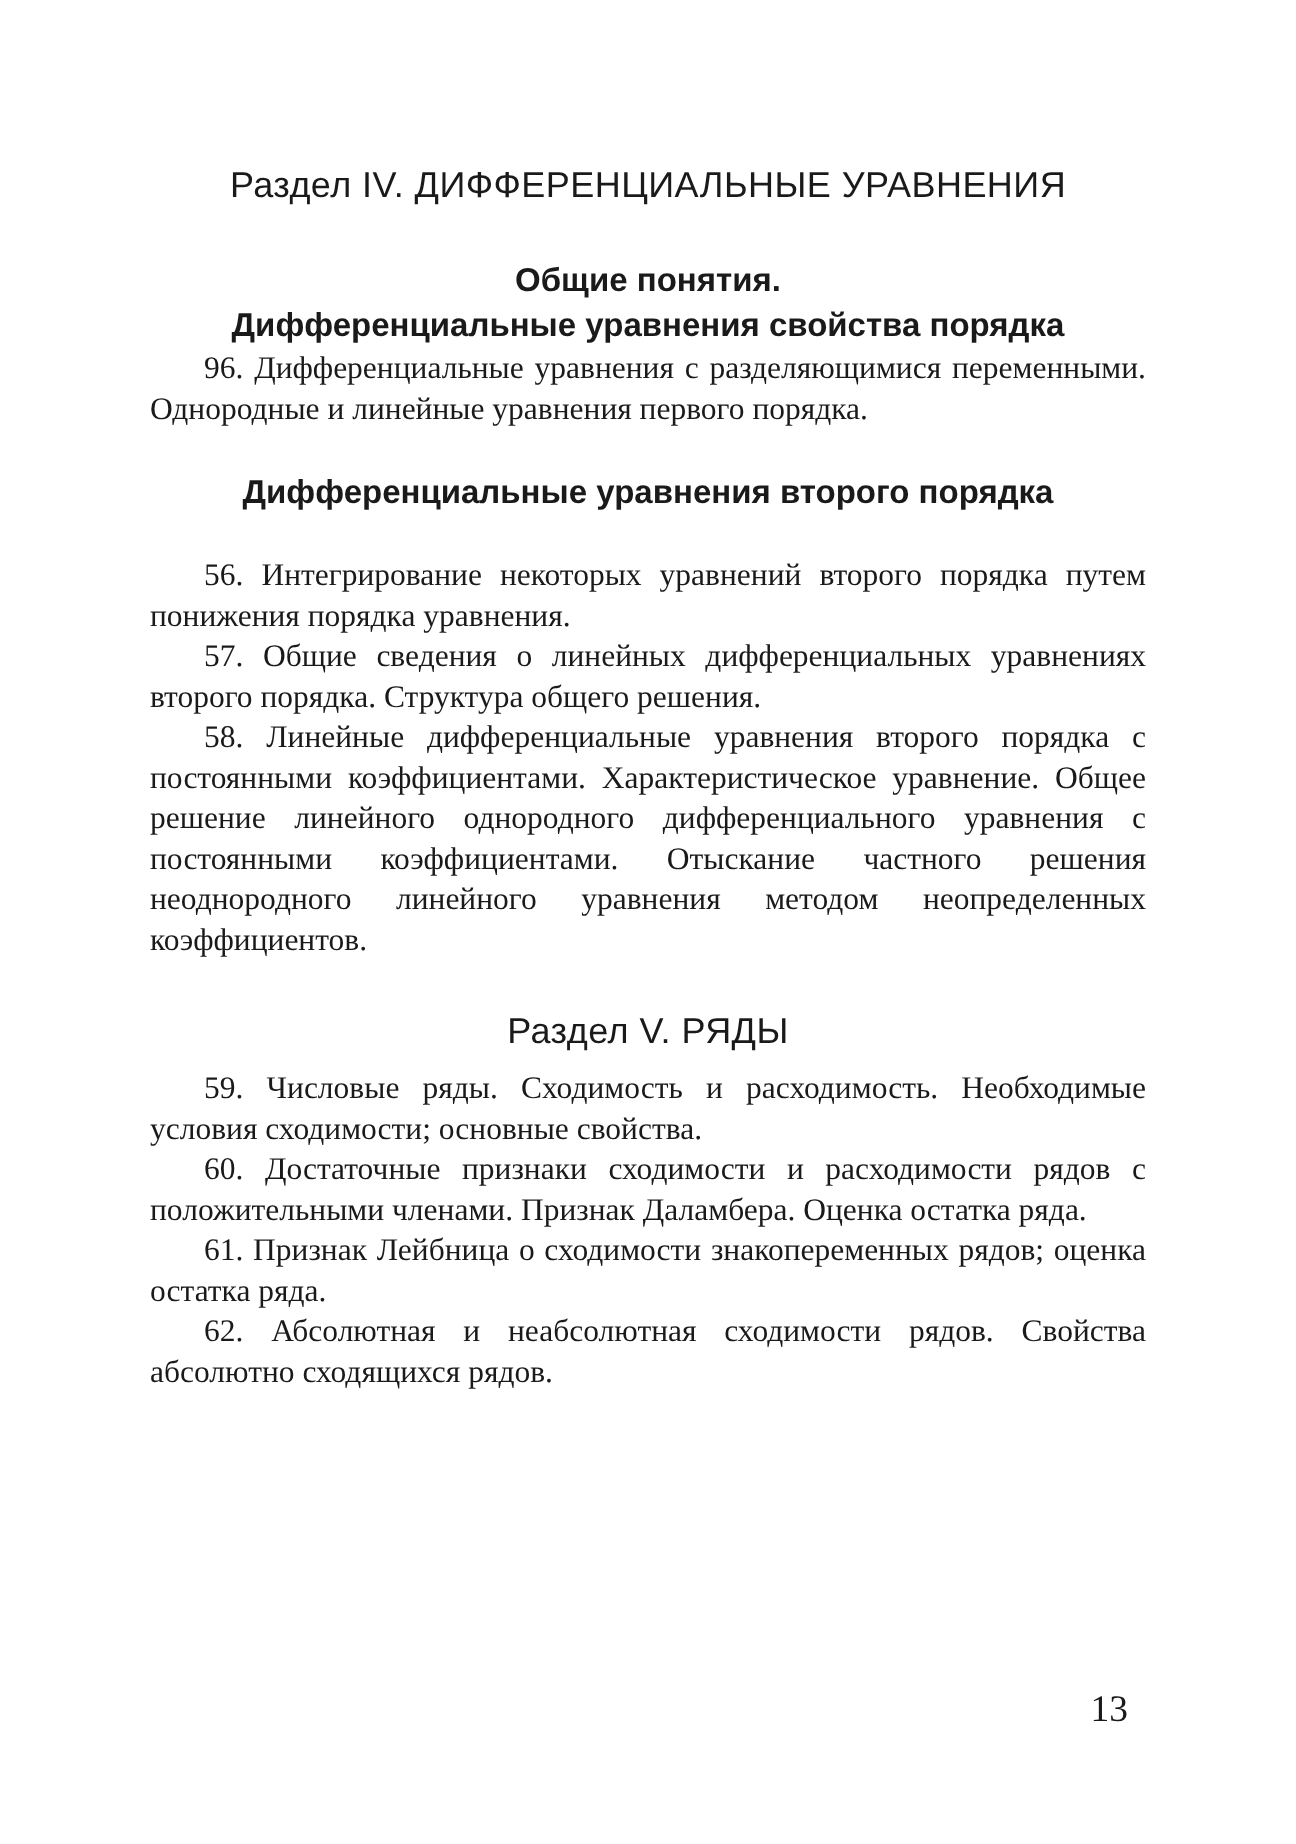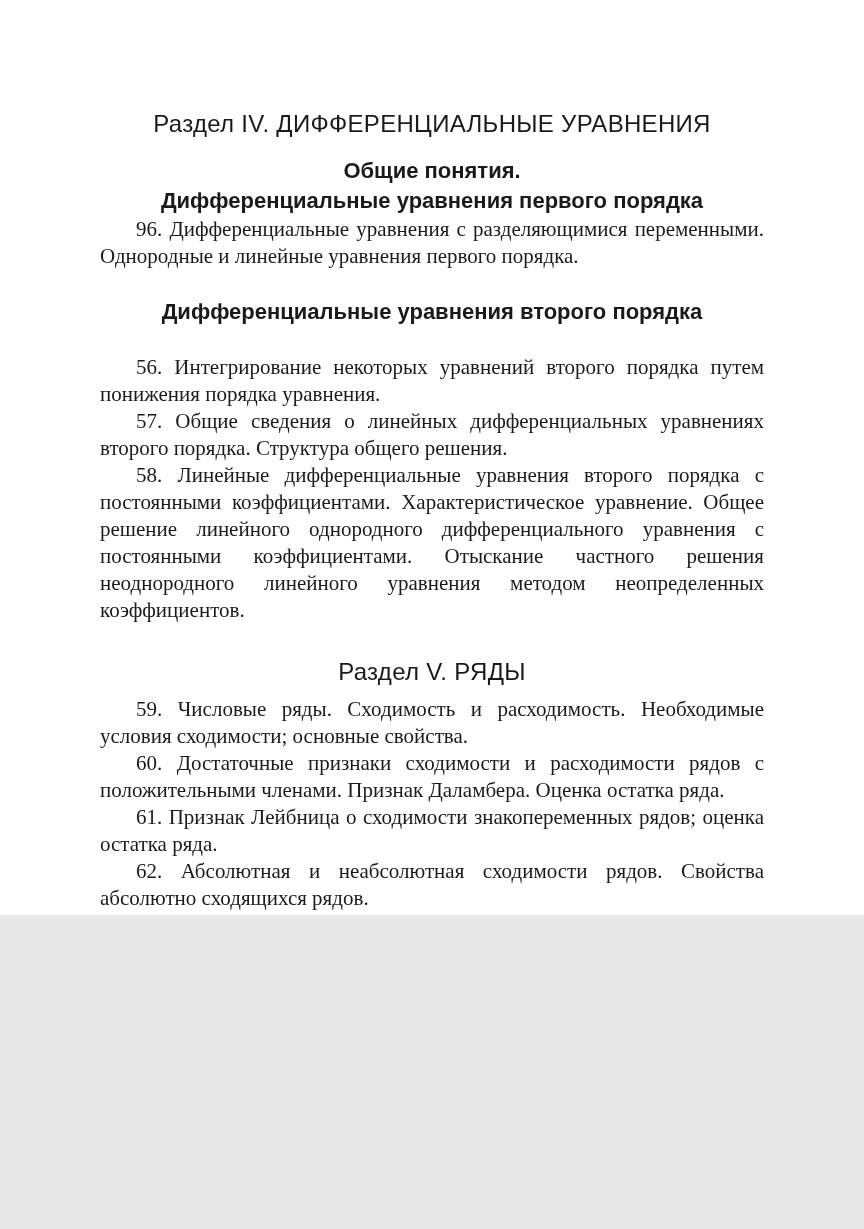--- a/index.html
+++ b/index.html
@@ -3,21 +3,21 @@
 <meta charset="utf-8">
 <style>
   html, body {
     margin: 0;
     padding: 0;
     background: #e8e8e8;
   }
   .page {
     position: relative;
     width: 864px;
-    height: 915px;
+    height: 1229px;
     margin: 0 auto;
     background: #ffffff;
     color: #1a1a1a;
     overflow: hidden;
   }
   .content {
     position: absolute;
     left: 100px;
     width: 664px;
     top: 0;
@@ -34,21 +34,21 @@
     margin: 0;
   }
   .sub-heading {
     font-family: "Liberation Sans", sans-serif;
     font-weight: 700;
     font-size: 22px;
     line-height: 30px;
     text-align: center;
     margin: 0;
   }
-  .sub-heading-first-order { margin-top: 18px; }
+  .sub-heading-first-order { margin-top: 34px; }
   .sub-heading-second-order { margin-top: 28px; line-height: 28px; }
   .sub-heading-series { margin-top: 22px; }
   .section-title-v { margin-top: 34px; }
   .toc-paragraph {
     font-family: "Liberation Serif", serif;
     font-size: 21px;
     line-height: 27px;
     text-align: justify;
     text-indent: 36px;
     margin: 0;
@@ -68,21 +68,21 @@
 </head>
 <body>
 
 <div class="page">
   <div class="content">
 
     <h1 class="section-title">Раздел IV. ДИФФЕРЕНЦИАЛЬНЫЕ УРАВНЕНИЯ</h1>
 
     <h2 class="sub-heading sub-heading-first-order">
       <span>Общие понятия.</span><br>
-      <span>Дифференциальные уравнения первого порядка</span>
+      <span>Дифференциальные уравнения свойства порядка</span>
     </h2>
 
 
     <p class="toc-paragraph">96. Дифференциальные уравнения с разделяющимися переменными. Однородные и линейные уравнения первого порядка.</p>
 
     <h2 class="sub-heading sub-heading-second-order">Дифференциальные уравнения второго порядка</h2>
 
     <p class="toc-paragraph first-para-second-order">56. Интегрирование некоторых уравнений второго порядка путем понижения порядка уравнения.</p>
 
     <p class="toc-paragraph">57. Общие сведения о линейных дифференциальных уравнениях второго порядка. Структура общего решения.</p>

